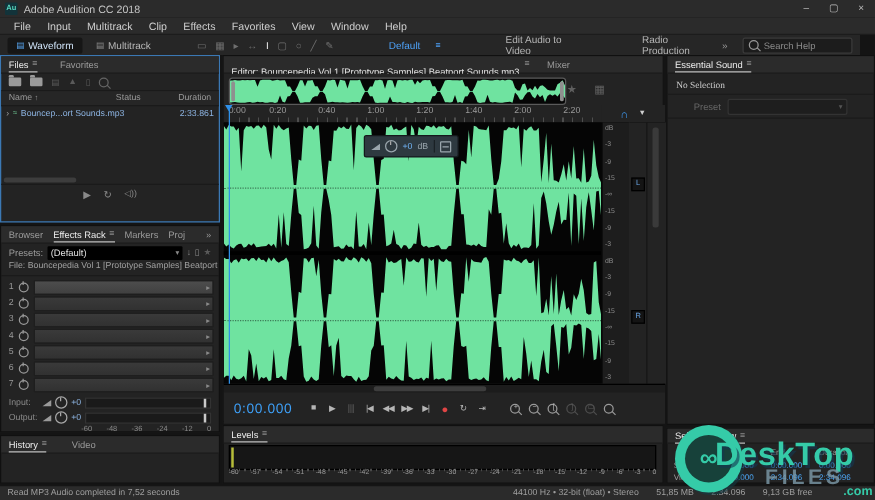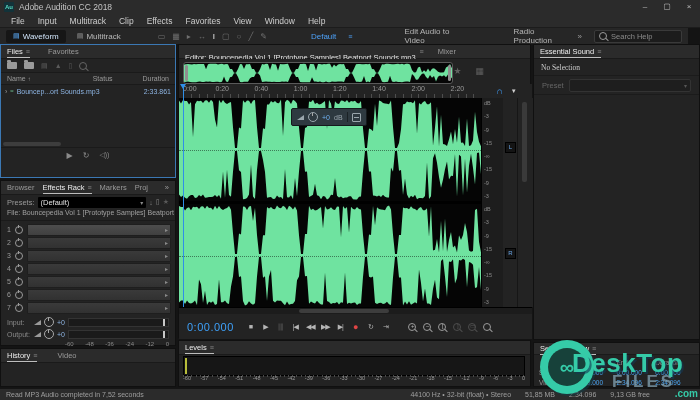--- a/index.html
+++ b/index.html
@@ -128,21 +128,21 @@
   .tgap{width:10px;}
   
   #levels{left:178px;top:340px;width:353px;height:47px;}
   .meterbox{position:absolute;left:4px;top:15px;right:5px;height:18px;background:#161616;border:1px solid #000;}
   .meterbox .resid{position:absolute;left:1px;top:1px;bottom:1px;width:2px;background:#b7bd3a;}
   .lvscale{position:absolute;left:4px;right:5px;top:34px;height:9px;display:flex;justify-content:space-between;font-size:5.5px;color:#9a9a9a;
     background-image:repeating-linear-gradient(90deg,#4a4a4a 0 1px,transparent 1px 4.2px);background-size:100% 2px;background-position:0 0;background-repeat:no-repeat;}
   
   #essential{left:533px;top:44px;width:167px;height:296px;}
   .nosel{height:16px;display:flex;align-items:center;padding:0 7px;font-size:7.5px;color:#cfcfcf;border-bottom:1px solid #1b1b1b;font-family:Liberation Serif, serif;}
-  .presetrow2{height:18px;display:flex;align-items:center;gap:5px;padding:0 8px;border-bottom:1px solid #1b1b1b;}
+  .presetrow2{height:18px;display:flex;align-items:center;gap:5px;padding:0 21px;border-bottom:1px solid #1b1b1b;}
   .presetlabel{font-size:7.5px;color:#666;}
   .presetsel{flex:1;height:11px;background:#1e1e1e;border:1px solid #333;border-radius:2px;display:flex;align-items:center;justify-content:flex-end;padding:0 3px;color:#555;font-size:7px;}
   #selview{left:533px;top:342px;width:167px;height:45px;}
   .svtable{padding:2px 5px;font-size:6.5px;color:#9a9a9a;}
   .svrow{display:flex;height:10px;align-items:center;}
   .svrow .c0{width:40px;}
   .svrow .c{width:40px;text-align:left;}
   .svrow .v{width:40px;color:#4aa3f0;}
   
   .statusbar{position:absolute;left:0;top:388px;width:700px;height:12px;background:#2b2b2b;border-top:1px solid #151515;display:flex;align-items:center;font-size:7px;color:#9f9f9f;padding:0 6px;box-sizing:border-box;}

